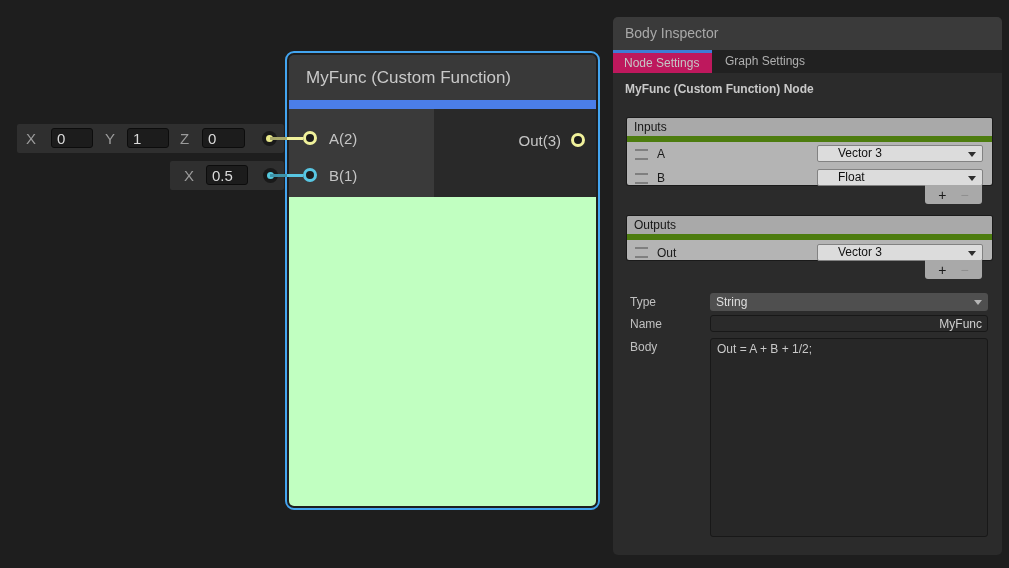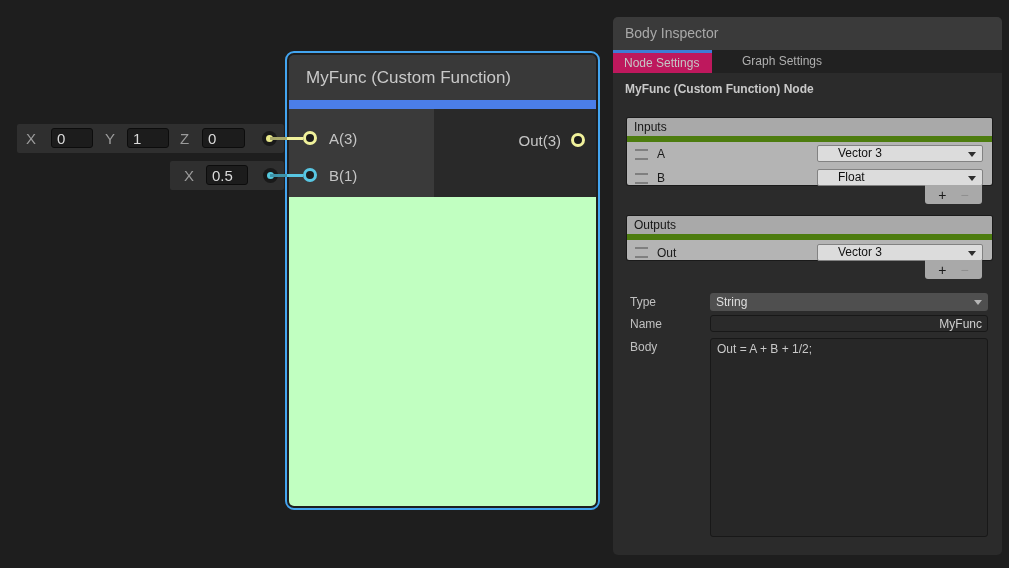--- a/index.html
+++ b/index.html
@@ -49,21 +49,21 @@
   
   .inspector{
     position:absolute;left:613px;top:17px;width:389px;height:538px;
     background:#2B2B2B;border-radius:5px;overflow:hidden;font-size:12px;
   }
   .insp-title{position:absolute;left:0;top:0;width:100%;height:33px;background:#3A3A3A;
     color:#A9A9A9;font-size:14px;line-height:33px;padding-left:12px;box-sizing:border-box;}
   .tabs{position:absolute;left:0;top:33px;width:100%;height:23px;background:#212121;display:flex;}
   .tab{height:23px;line-height:23px;color:#B0B0B0;cursor:default;box-sizing:border-box;}
   .tab.active{width:99px;background:#be185d;border-top:3px solid #3E7CD6;line-height:20px;padding-left:11px;color:#C6C6C6;}
-  .tab.inactive{padding-left:30px;padding-right:14px;}
+  .tab.inactive{padding-left:13px;padding-right:14px;}
   .insp-head{position:absolute;left:12px;top:65px;color:#C9C9C9;font-weight:bold;}
 
   .gray-box{position:absolute;left:14px;width:365px;background:#B4B4B4;border-radius:2px;
     box-shadow:0 0 0 1px #1A1A1A;}
   .gray-head{height:18px;line-height:18px;background:#A9A9A9;border-bottom:6px solid #4d7c0f;
     color:#151515;padding-left:7px;border-radius:2px 2px 0 0;}
   .gray-row{position:relative;height:24px;display:flex;align-items:center;}
   .handle{width:13px;height:7px;border-top:2px solid #7F7F7F;border-bottom:2px solid #7F7F7F;
     margin-left:8px;flex:0 0 auto;}
   .row-name{color:#1A1A1A;margin-left:9px;}
@@ -116,21 +116,21 @@
   </div>
 
   <div class="node">
     <div class="node-inner">
       <div class="node-title">MyFunc (Custom Function)</div>
       <div class="accent"></div>
       <div class="ports">
         <div class="ports-left">
           <div class="port-row" style="left:14px;top:18px;">
             <span class="ring yellow"></span>
-            <span class="port-label" style="margin-left:12px;">A(3)</span>
+            <span class="port-label" style="margin-left:12px;">A(2)</span>
           </div>
           <div class="port-row" style="left:14px;top:55px;">
             <span class="ring cyan"></span>
             <span class="port-label" style="margin-left:12px;">B(1)</span>
           </div>
         </div>
         <div class="ports-right">
           <div class="port-row" style="right:11px;top:20px;">
             <span class="port-label" style="margin-right:10px;">Out(3)</span>
             <span class="ring yellow"></span>

